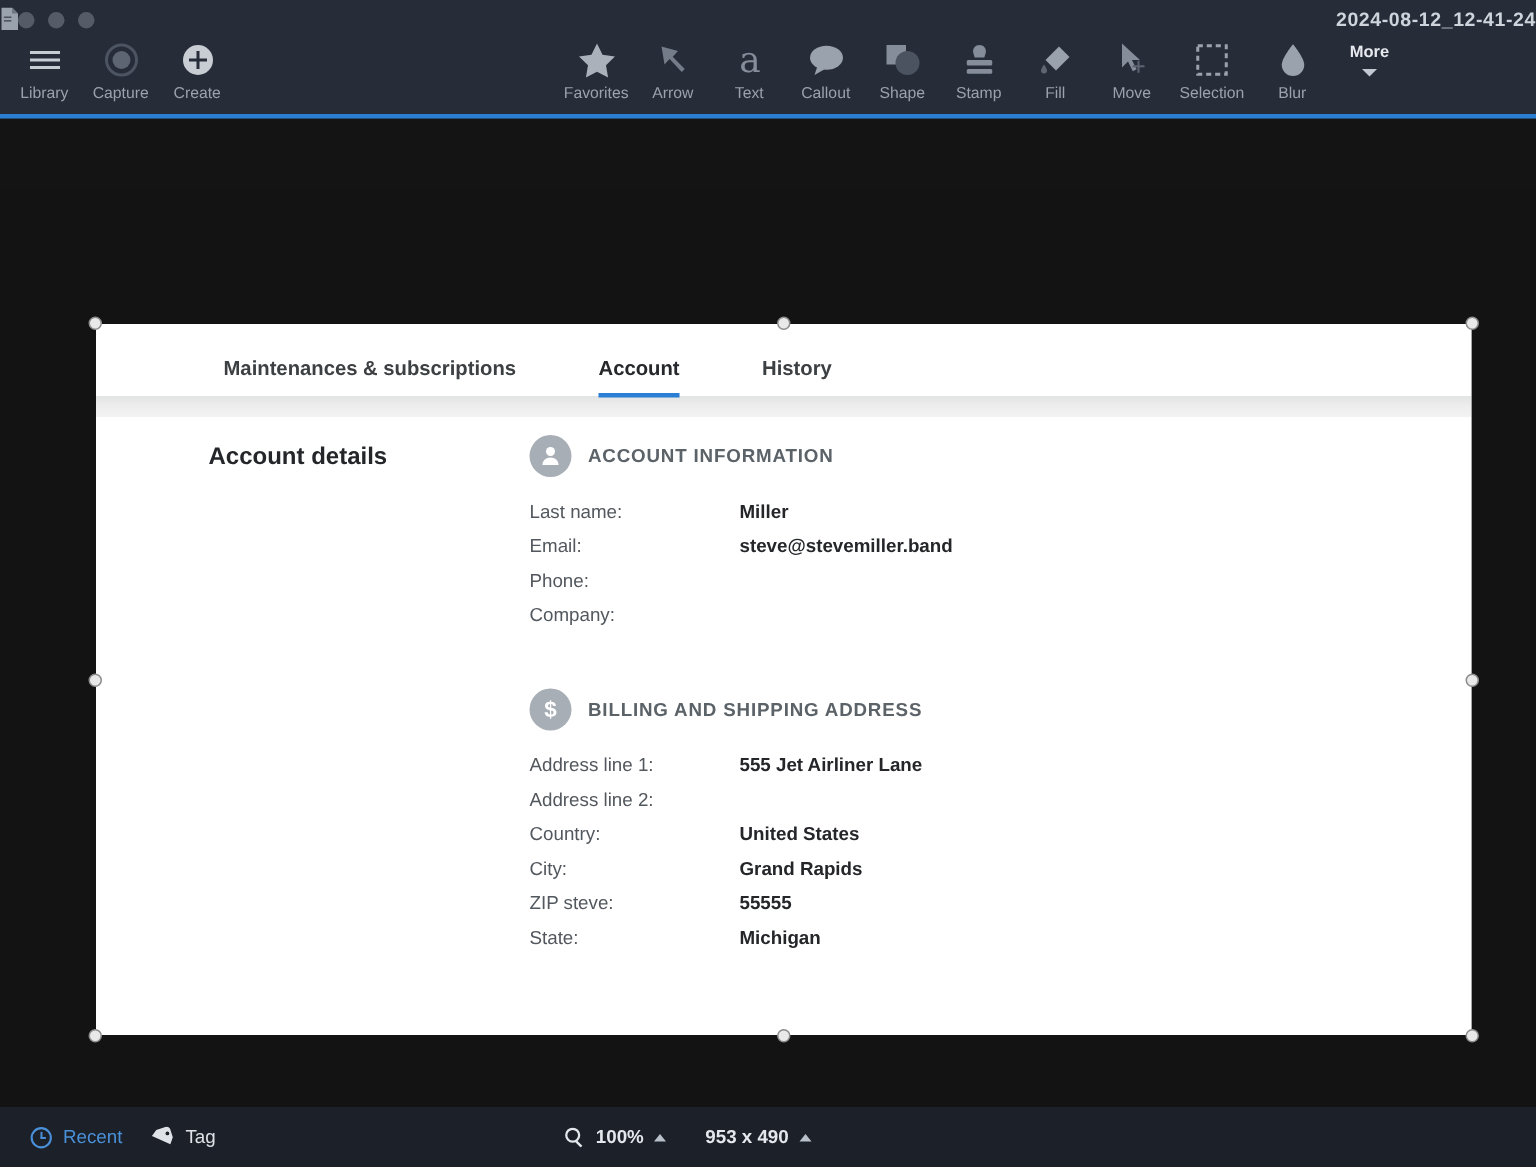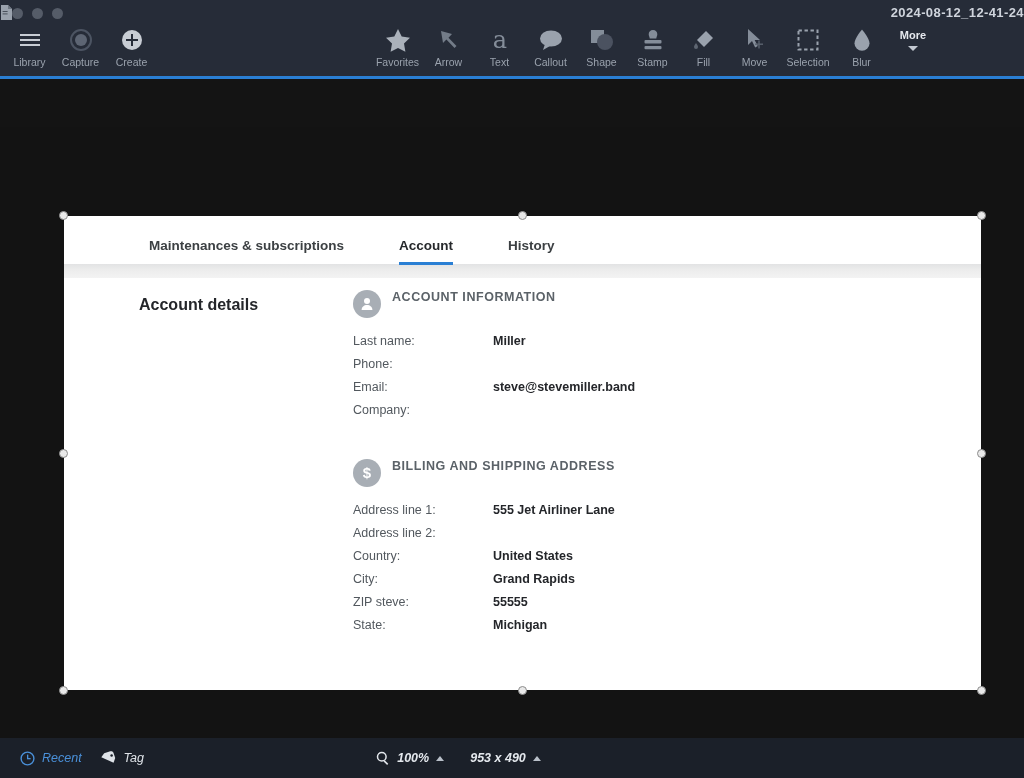--- a/index.html
+++ b/index.html
@@ -163,21 +163,21 @@
   .section-title {
     position: absolute; left: 75px; top: 18px;
     font-size: 16px; font-weight: bold; color: #24262a;
   }
 
   .panel { position: absolute; left: 289px; }
   .panel-ai { top: 12px; }
   .panel-bs { top: 181px; }
 
   .panel-head {
-    display: flex; align-items: flex-start; gap: 11px;
+    display: flex; align-items: center; gap: 11px;
     margin-bottom: 16px;
   }
   .circ {
     width: 28px; height: 28px; border-radius: 50%;
     background: #a8aeb5;
     display: flex; align-items: center; justify-content: center;
     flex: none;
   }
   .panel-head .ttl {
     font-size: 12.5px; font-weight: bold; color: #5b6268;
@@ -191,21 +191,21 @@
   }
   .kv .v {
     font-size: 12.5px; color: #24262a; font-weight: bold;
   }
 
   
   .statusbar {
     position: absolute; left: 0; bottom: 0;
     width: 1024px; height: 40px;
     background: #1b2029;
-    display: flex; align-items: center; font-style: italic;
+    display: flex; align-items: center;
   }
   .sb-left {
     position: absolute; left: 20px;
     display: flex; align-items: center; gap: 19px;
   }
   .sb-item {
     display: flex; align-items: center; gap: 7px;
     font-size: 12.5px;
   }
   .sb-item.accent { color: #4a90d9; }
@@ -423,26 +423,26 @@
                 </svg>
               </span>
               <span class="ttl">ACCOUNT INFORMATION</span>
             </div>
 
             <div class="kv">
               <span class="k">Last name:</span>
               <span class="v">Miller</span>
             </div>
             <div class="kv">
+              <span class="k">Email:</span>
+              <span class="v">steve@stevemiller.band</span>
+            </div>
+            <div class="kv">
               <span class="k">Phone:</span>
               <span class="v"></span>
-            </div>
-            <div class="kv">
-              <span class="k">Email:</span>
-              <span class="v">steve@stevemiller.band</span>
             </div>
             <div class="kv">
               <span class="k">Company:</span>
               <span class="v"></span>
             </div>
           </div>
 
           <div class="panel panel-bs">
             <div class="panel-head">
               <span class="circ">

